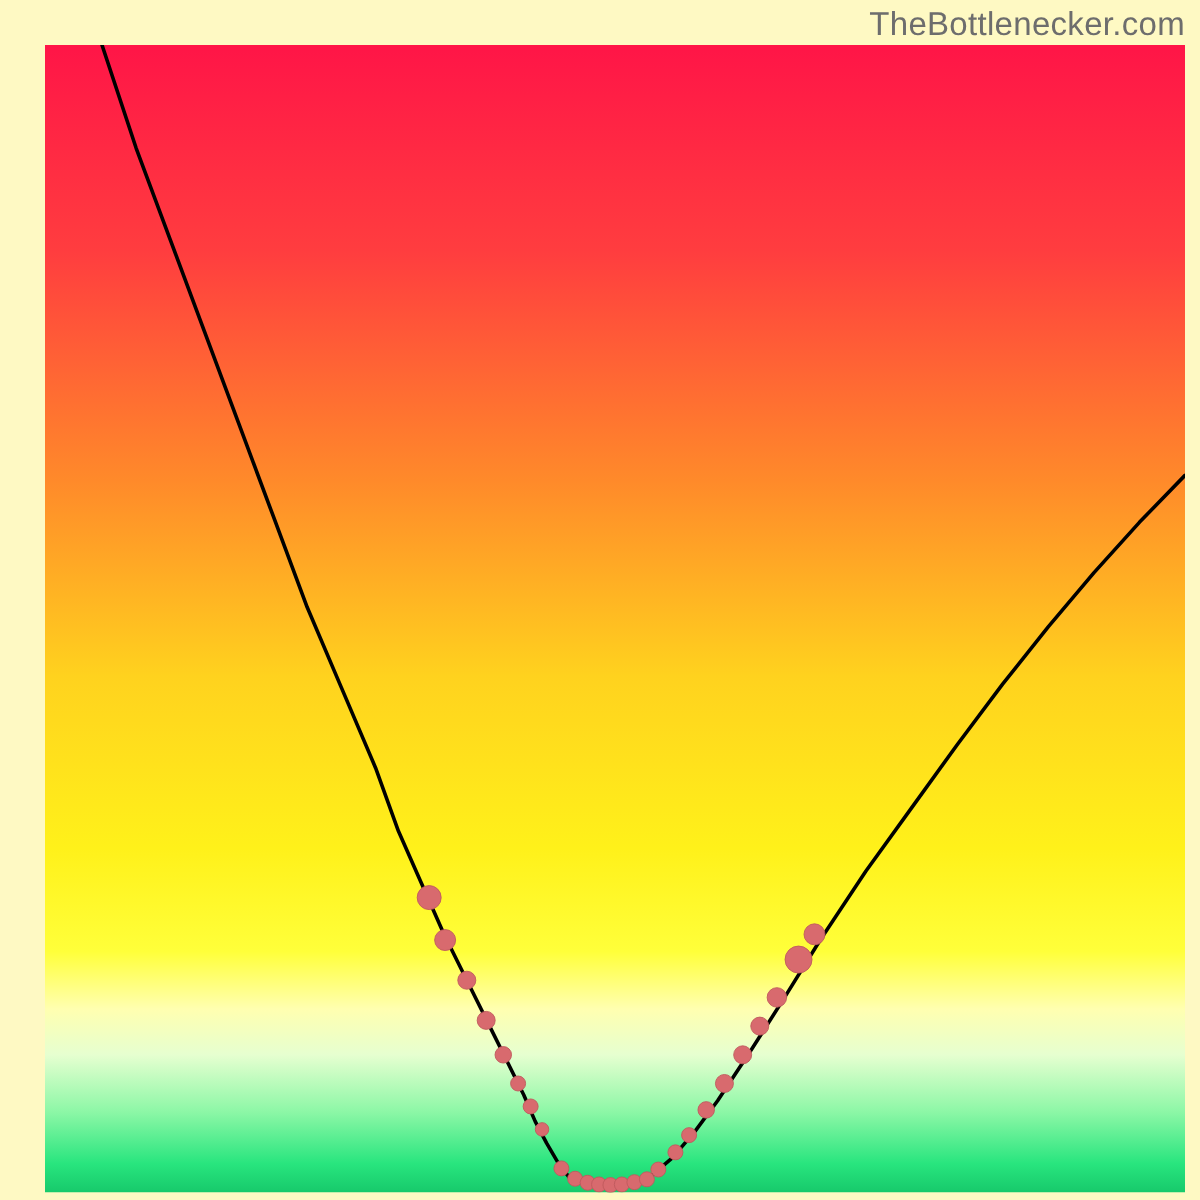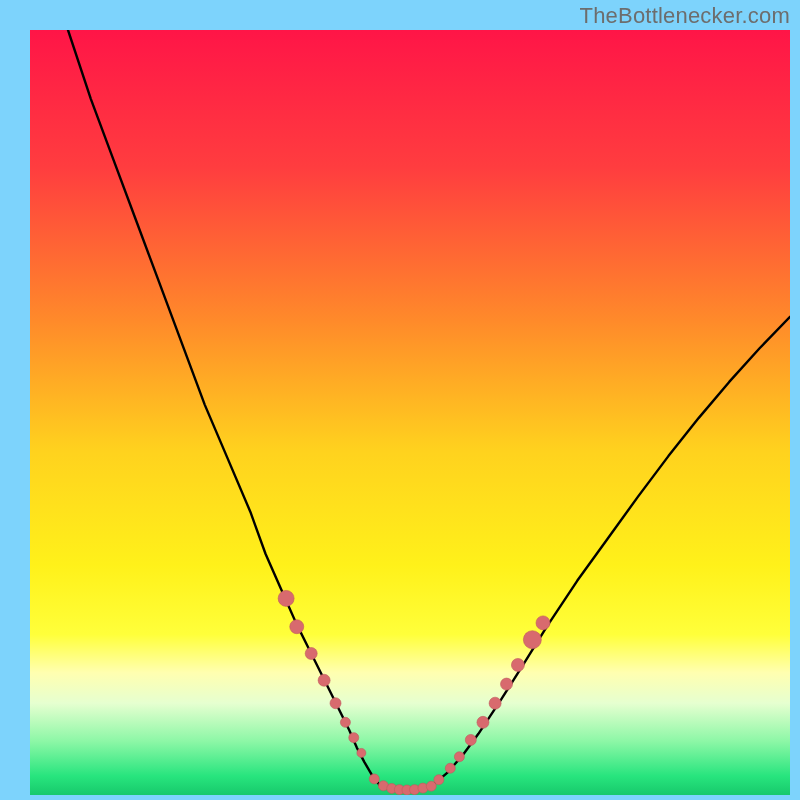--- a/index.html
+++ b/index.html
@@ -10,21 +10,21 @@
     overflow: hidden;
     background: #000;
     font-family: Arial, Helvetica, sans-serif;
   }
   .frame {
     position: absolute;
     left: 0;
     top: 0;
     width: 800px;
     height: 800px;
-    background: #7dd3fc;
+    background: #fef9c3;
   }
   .plot-area {
     position: absolute;
     box-sizing: border-box;
   }
   .gradient-bg {
     position: absolute;
     left: 0;
     top: 0;
     width: 100%;

